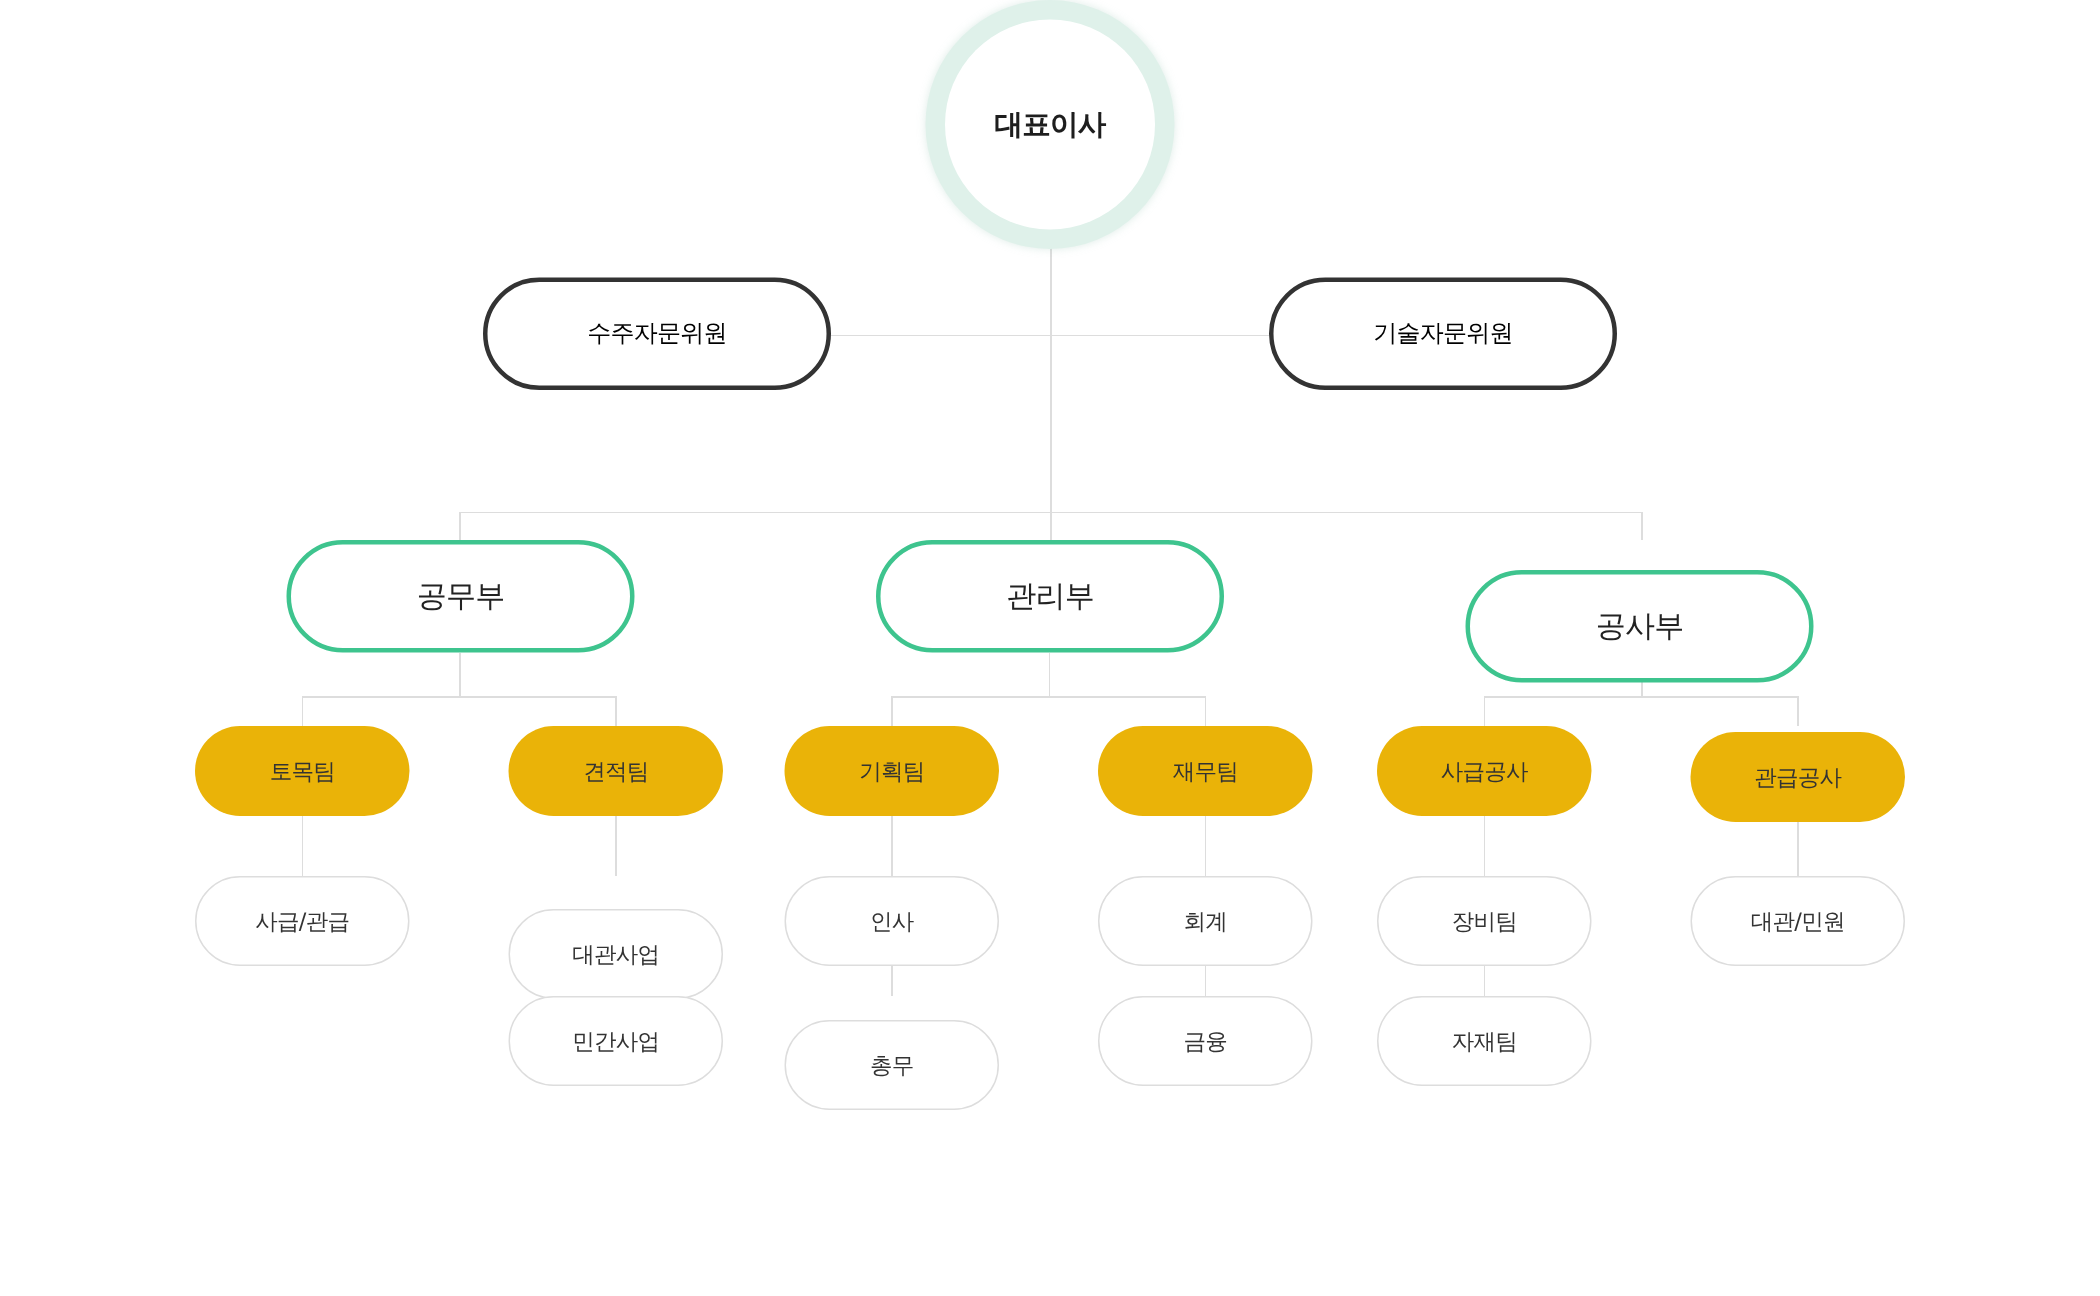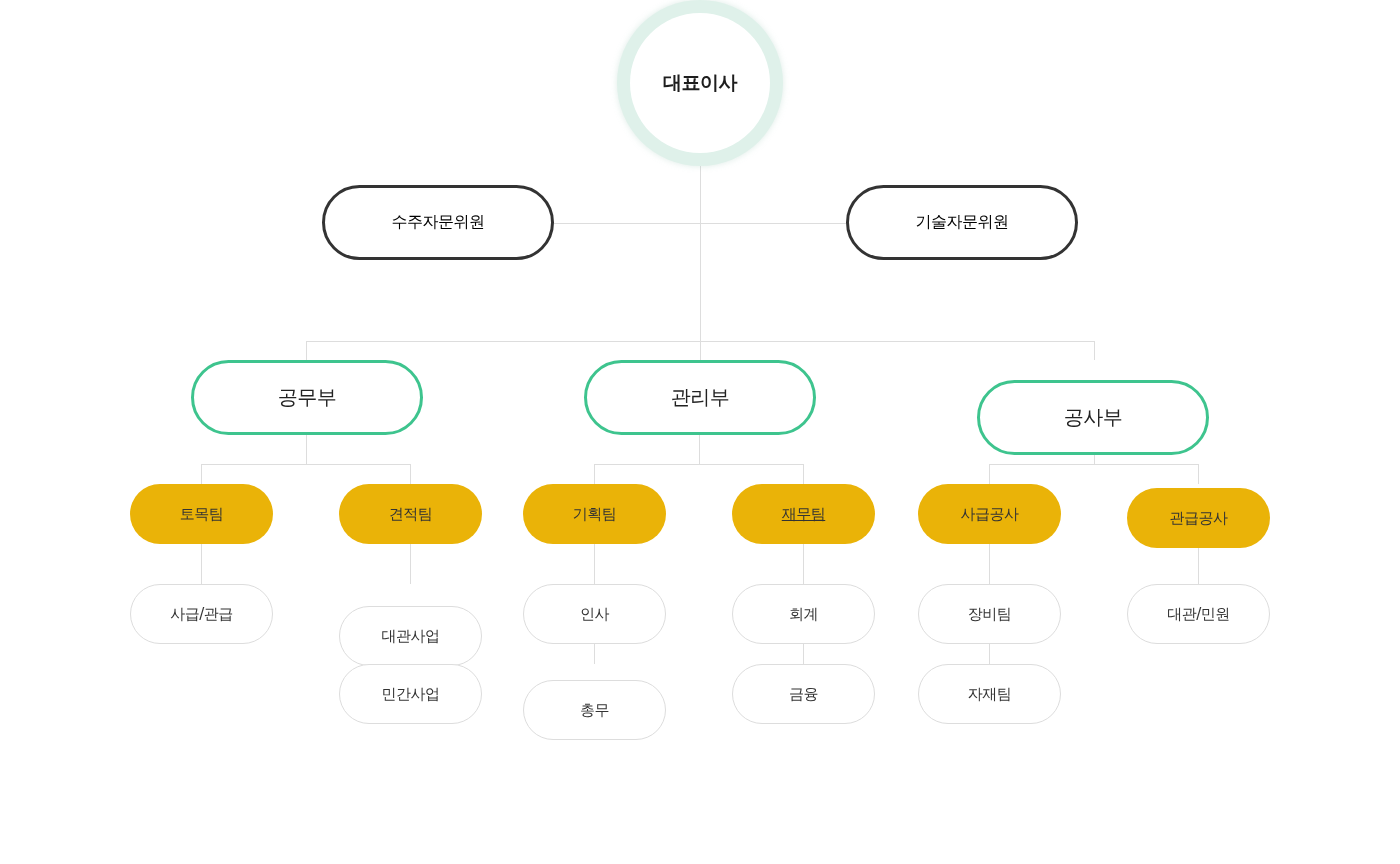--- a/index.html
+++ b/index.html
@@ -84,21 +84,21 @@
 
 <div class="abs pill team" style="left:130px; top:484px;">
   <span>토목팀</span>
 </div>
 <div class="abs pill team" style="left:339px; top:484px;">
   <span>견적팀</span>
 </div>
 <div class="abs pill team" style="left:523px; top:484px;">
   <span>기획팀</span>
 </div>
-<div class="abs pill team" style="left:732px; top:484px;text-decoration:underline;">
+<div class="abs pill team" style="left:732px; top:484px;">
   <span>재무팀</span>
 </div>
 <div class="abs pill team" style="left:918px; top:484px;text-align:right;">
   <span>사급공사</span>
 </div>
 <div class="abs pill team" style="left:1127px; top:488px;">
   <span>관급공사</span>
 </div>
 
 <div class="abs pill sub" style="left:130px; top:584px;">

